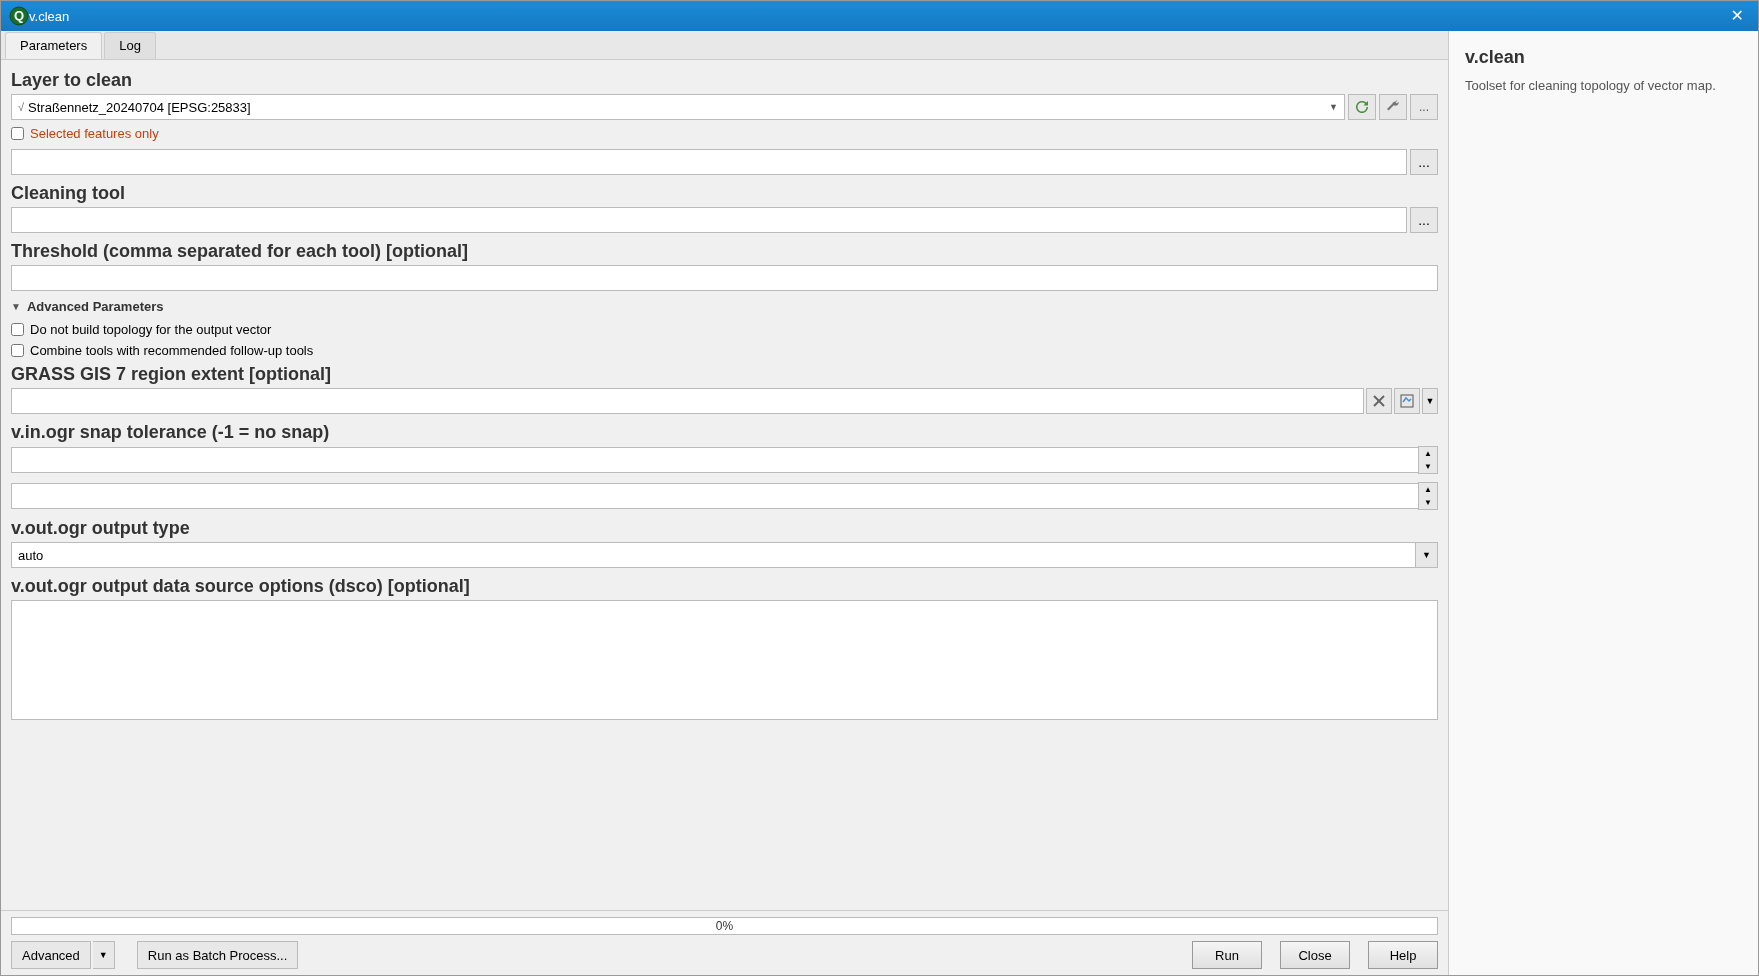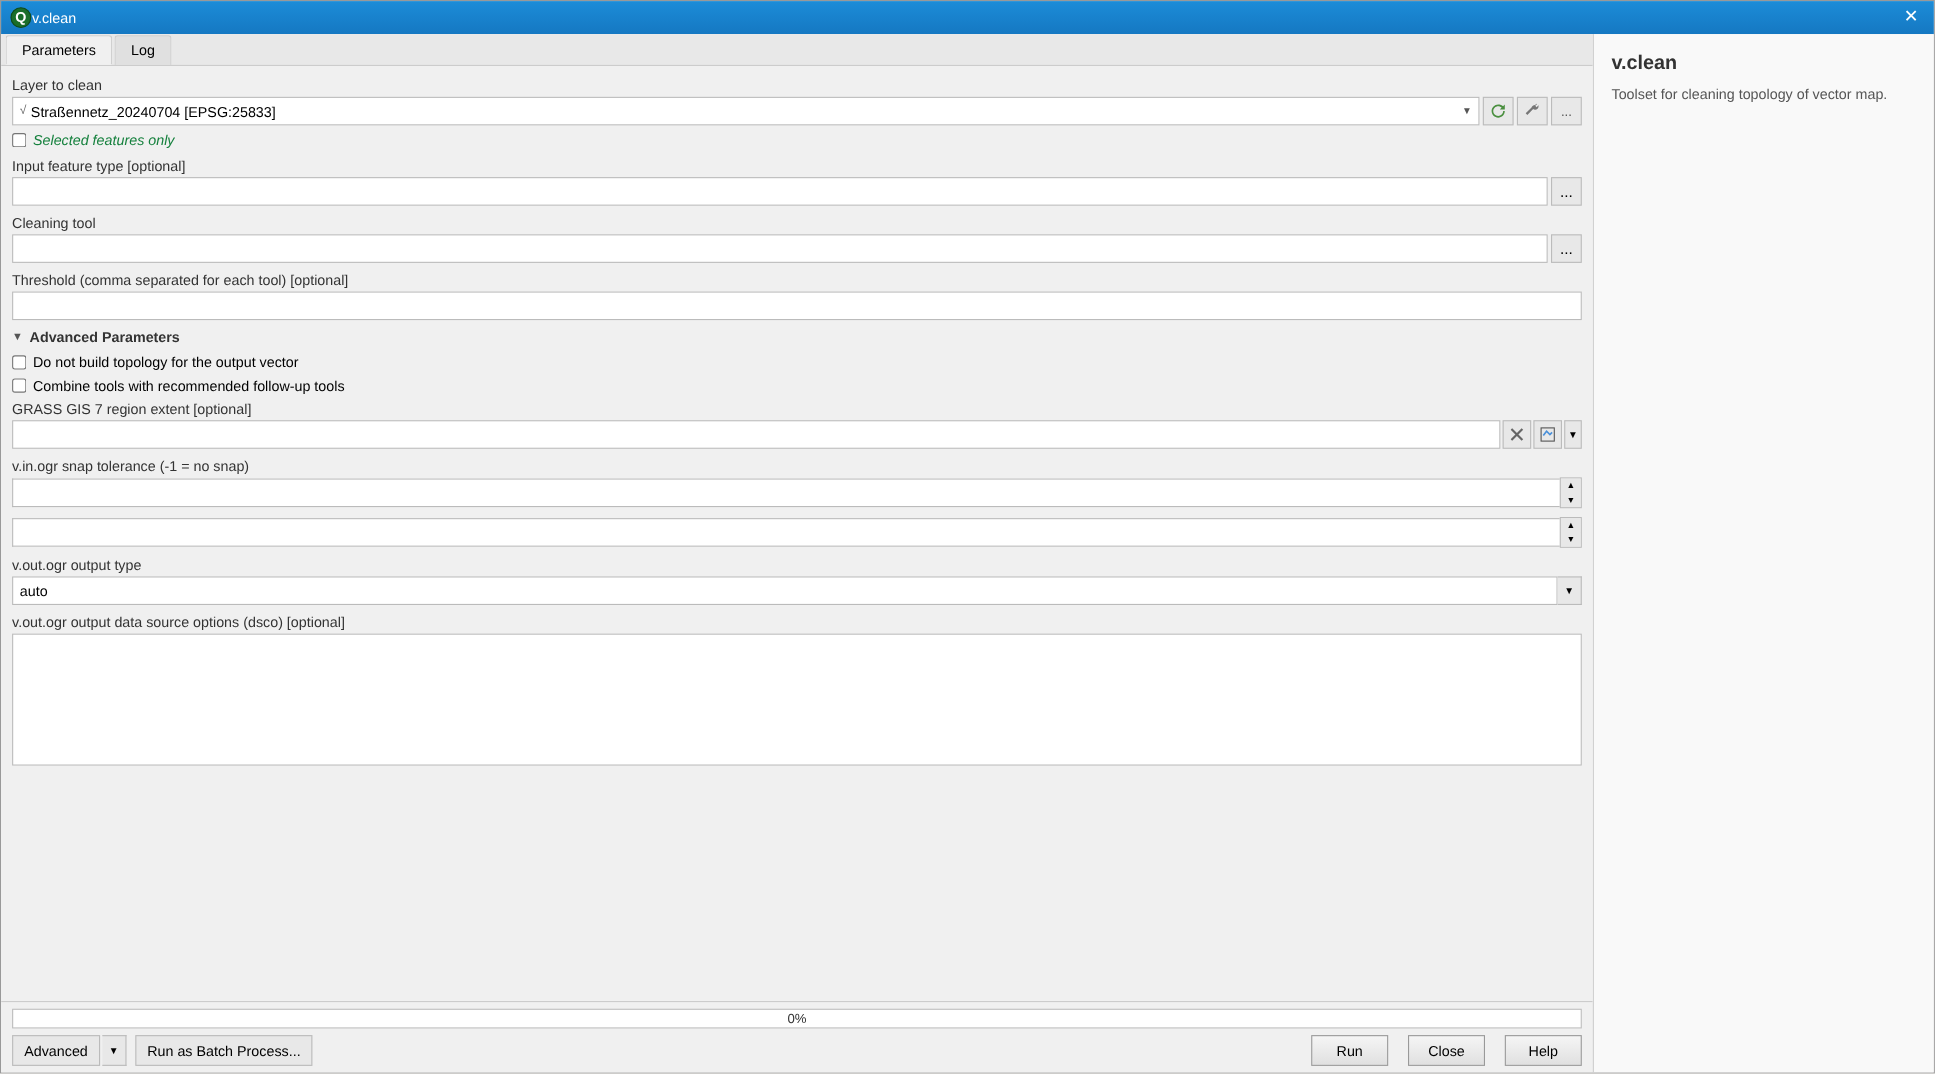--- a/index.html
+++ b/index.html
@@ -88,24 +88,24 @@
       background: #f0f0f0;
       position: relative;
     }
 
     .field-group {
       margin-bottom: 8px;
     }
 
     .field-label {
       display: block;
-      font-size: 13px;
+      font-size: 18px;
       color: #333;
       margin-bottom: 3px;
-      font-weight: normal;
+      font-weight: bold;
     }
 
     .field-row {
       display: flex;
       align-items: center;
       gap: 3px;
     }
 
     .text-input {
       flex: 1;
@@ -479,26 +479,25 @@
             </button>
             <button class="btn-icon">
               <svg width="14" height="14" viewBox="0 0 14 14">
                 <path d="M9.5 1.5c-1.5 0-2.7.9-3.2 2.2L1 9l1.5 1.5 5.3-5.3C8.1 5.5 8.8 5.7 9.5 5.7c1.8 0 3.2-1.4 3.2-3.2 0-.3 0-.6-.1-.8l-1.7 1.7-1.2-1.2 1.7-1.7c-.3-.1-.6-.1-.9 0z" fill="#777"></path>
               </svg>
             </button>
             <button class="btn-icon" style="font-size:12px; color:#555;">...</button>
           </div>
           <div class="checkbox-row" style="margin-top:4px;">
             <input type="checkbox" id="sel-features" style="">
-            <label for="sel-features" style="color:#15803d;font-style:italic;">Selected features only</label>
+            <label for="sel-features" style="color:#c2410c;">Selected features only</label>
           </div>
         </div>
 
         <div class="field-group">
-          <label class="field-label">Input feature type [optional]</label>
           <div class="field-row">
             <input type="text" class="text-input" style="">
             <button class="btn-icon-wide">...</button>
           </div>
         </div>
 
         <div class="field-group">
           <label class="field-label">Cleaning tool</label>
           <div class="field-row">
             <input type="text" class="text-input" style="">
@@ -590,21 +589,21 @@
 
       <div class="bottom-bar">
         <div class="progress-container">
           <div class="progress-bar" style="width:0%;"></div>
           <div class="progress-label">0%</div>
         </div>
         <div class="bottom-buttons">
           <div class="bottom-left-buttons">
             <button class="btn-advanced">Advanced</button>
             <button class="btn-advanced-arrow">▼</button>
-            <button class="btn-batch" style="margin-left:6px;text-align:center;">Run as Batch Process...</button>
+            <button class="btn-batch" style="margin-left:20px;text-align:center;">Run as Batch Process...</button>
           </div>
           <div class="bottom-right-buttons">
             <button class="btn-run">Run</button>
             <button class="btn-close">Close</button>
             <button class="btn-help">Help</button>
           </div>
         </div>
       </div>
     </div>
 

